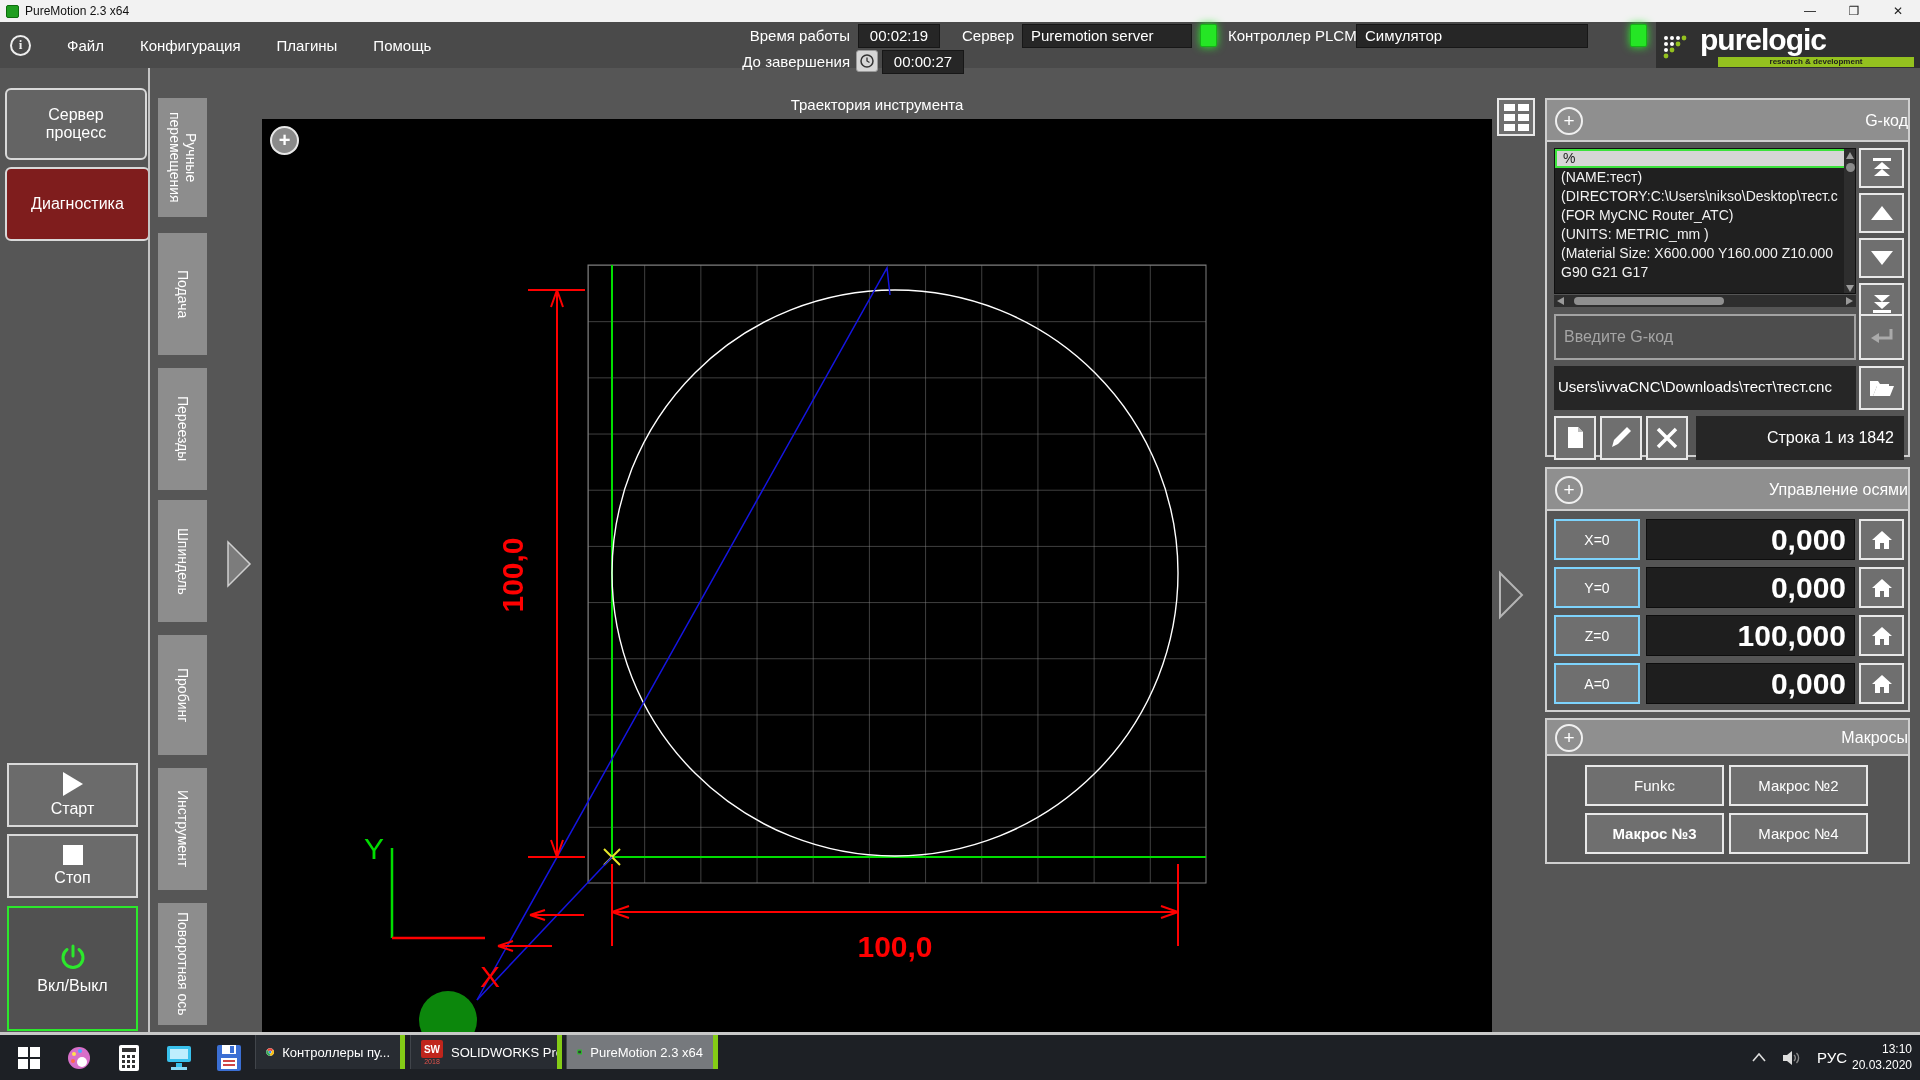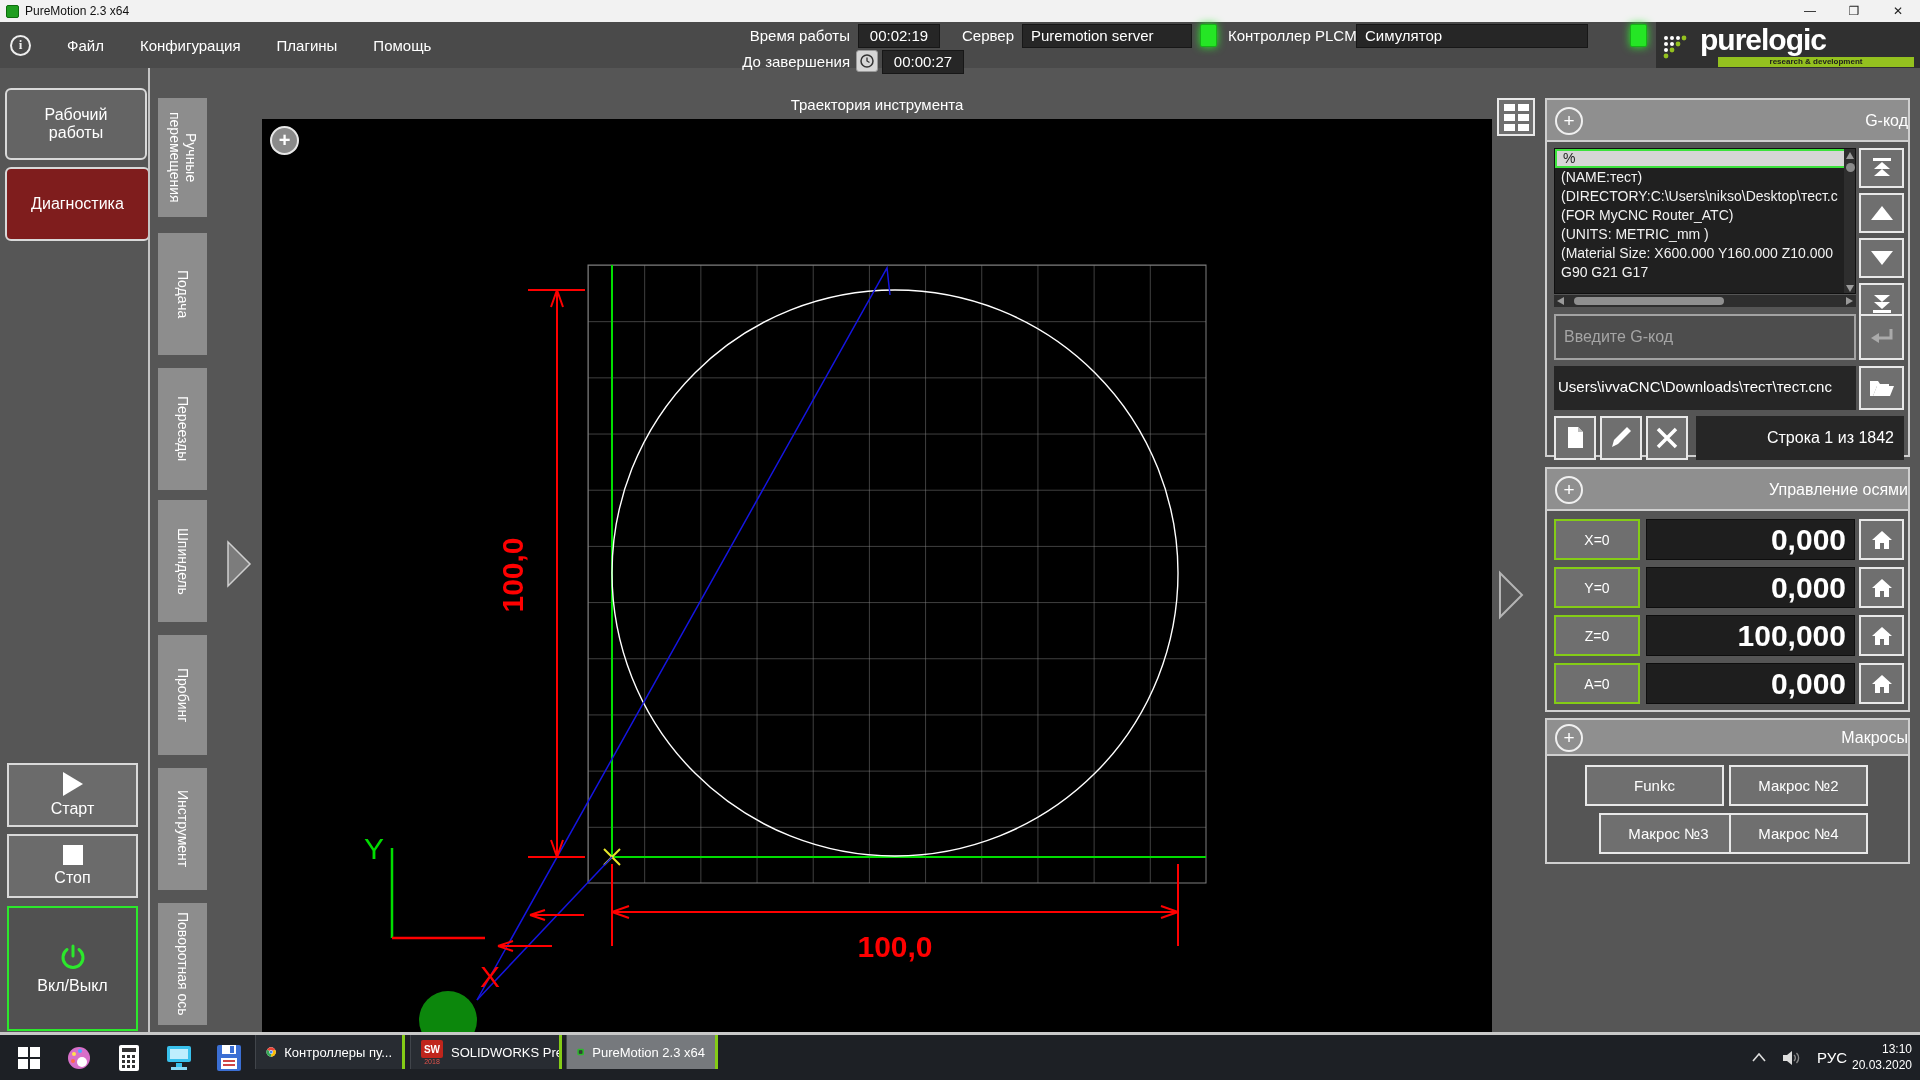--- a/index.html
+++ b/index.html
@@ -53,29 +53,29 @@
   .code-line { height:19px; line-height:19px; color:#f2f2f2; font-size:14px; padding-left:6px; white-space:nowrap; overflow:hidden; }
   .code-line.sel { background:#d6d6d6; color:#222; border:2px solid #3ce23c; line-height:15px; }
   .vscroll { position:absolute; left:289px; top:0; width:13px; height:146px; background:#2e2e2e; }
   .hscroll { position:absolute; left:7px; top:195px; width:302px; height:12px; background:#2e2e2e; }
   .hthumb { position:absolute; left:20px; top:2px; width:150px; height:8px; background:#8f8f8f; border-radius:4px; }
   .sarrow { position:absolute; width:0; height:0; }
   .ginput { position:absolute; left:7px; top:214px; width:302px; height:46px; background:#4d4d4d; border:2px solid #a3a3a3; color:#eee; font-size:16px; padding-left:8px; font-family:"Liberation Sans",sans-serif; }
   .ginput::placeholder { color:#a5a5a5; }
   .pathbar { position:absolute; left:7px; top:266px; width:302px; height:44px; background:#262626; color:#fff; font-size:15px; line-height:42px; padding-left:4px; white-space:nowrap; overflow:hidden; }
   .linestatus { position:absolute; left:149px; top:316px; width:208px; height:44px; background:#262626; color:#fff; font-size:16px; line-height:44px; text-align:right; padding-right:10px; }
-  .axis-label { position:absolute; left:7px; width:86px; height:41px; background:#6f6f6f; border:2px solid #84cc16; color:#fff; font-size:14px; display:flex; align-items:center; justify-content:center; }
+  .axis-label { position:absolute; left:7px; width:86px; height:41px; background:#6f6f6f; border:2px solid #7dd3fc; color:#fff; font-size:14px; display:flex; align-items:center; justify-content:center; }
   .axis-value { position:absolute; left:99px; width:209px; height:41px; background:#1e1e1e; border:1px solid #0e0e0e; color:#fff; font-size:30px; text-align:right; line-height:39px; padding-right:8px; font-weight:bold; }
   .macrobtn { position:absolute; width:139px; height:41px; background:#6f6f6f; border:2px solid #e8e8e8; color:#fff; font-size:15px; display:flex; align-items:center; justify-content:center; }
 
   
   .winbottom { left:0; top:1032px; width:1920px; height:3px; background:#c8c8c8; }
   .taskbar { left:0; top:1035px; width:1920px; height:45px; background:#1d2025; }
   .tb-item { position:absolute; top:0; height:45px; display:flex; align-items:center; justify-content:center; }
-  .tb-app { position:absolute; top:0; height:34px; display:flex; align-items:center; gap:8px; padding:0 10px; color:#fff; font-size:13px; background:#282c32; border-left:1px solid #41454b; border-right:3px solid #84cc16; white-space:nowrap; overflow:hidden; }
+  .tb-app { position:absolute; top:0; height:34px; display:flex; align-items:center; gap:8px; padding:0 10px; color:#fff; font-size:13px; background:#282c32; border-left:1px solid #41454b; border-right:5px solid #84cc16; white-space:nowrap; overflow:hidden; }
   .tb-app.active { background:#76797d; }
   .tray-text { color:#fff; font-size:15px; }
   .tray-clock { color:#fff; font-size:12px; text-align:right; line-height:1.3; }
 </style>
 </head>
 <body>
 
 <div class="screen">
 
   <div class="abs titlebar">
@@ -131,21 +131,21 @@
             <circle cx="10" cy="22" r="2.4"></circle>
             <circle cx="4" cy="28" r="2.4"></circle>
         </g>
       </svg>
       <div class="logo-name">purelogic</div>
       <div class="logo-tagline">research &amp; development</div>
     </div>
   </div>
 
   <div class="side-tab" style="top:88px; height:72px; background:#646464;">
-    <span style="width:100px;">Рабочий работы</span>
+    <span style="width:100px;">Сервер процесс</span>
   </div>
   <div class="side-tab" style="top:167px; height:74px; background:#7f1d1d; width:145px;">
     <span>Диагностика</span>
   </div>
   <div class="vdivider"></div>
 
   <div class="vtab" style="top:98px;  height:119px;">Ручные перемещения</div>
   <div class="vtab" style="top:233px; height:122px;">Подача</div>
   <div class="vtab" style="top:368px; height:122px;">Переезды</div>
   <div class="vtab" style="top:500px; height:122px;">Шпиндель</div>
@@ -364,21 +364,21 @@
     </div>
   </div>
 
   <div class="section" style="top:718px; height:146px;">
     <div class="sec-header" style="height:36px;">
       <div class="plus-circle" style="top:4px;">+</div>
       <div class="sec-title" style="height:36px; line-height:36px;">Макросы</div>
     </div>
     <div class="macrobtn" style="left:38px;  top:45px;">Funkc</div>
     <div class="macrobtn" style="left:182px; top:45px;">Макрос №2</div>
-    <div class="macrobtn" style="left:52px;  top:93px;">Макрос №3</div>
+    <div class="macrobtn" style="left:38px;  top:93px;font-weight:bold;">Макрос №3</div>
     <div class="macrobtn" style="left:182px; top:93px;">Макрос №4</div>
   </div>
 
   <div class="abs winbottom"></div>
   <div class="abs taskbar">
 
     <div class="tb-item" style="left:6px; width:46px;">
       <svg width="22" height="22" viewBox="0 0 22 22">
         <rect x="0" y="0" width="10" height="10" fill="#fff"></rect>
           <rect x="12" y="0" width="10" height="10" fill="#fff"></rect>

